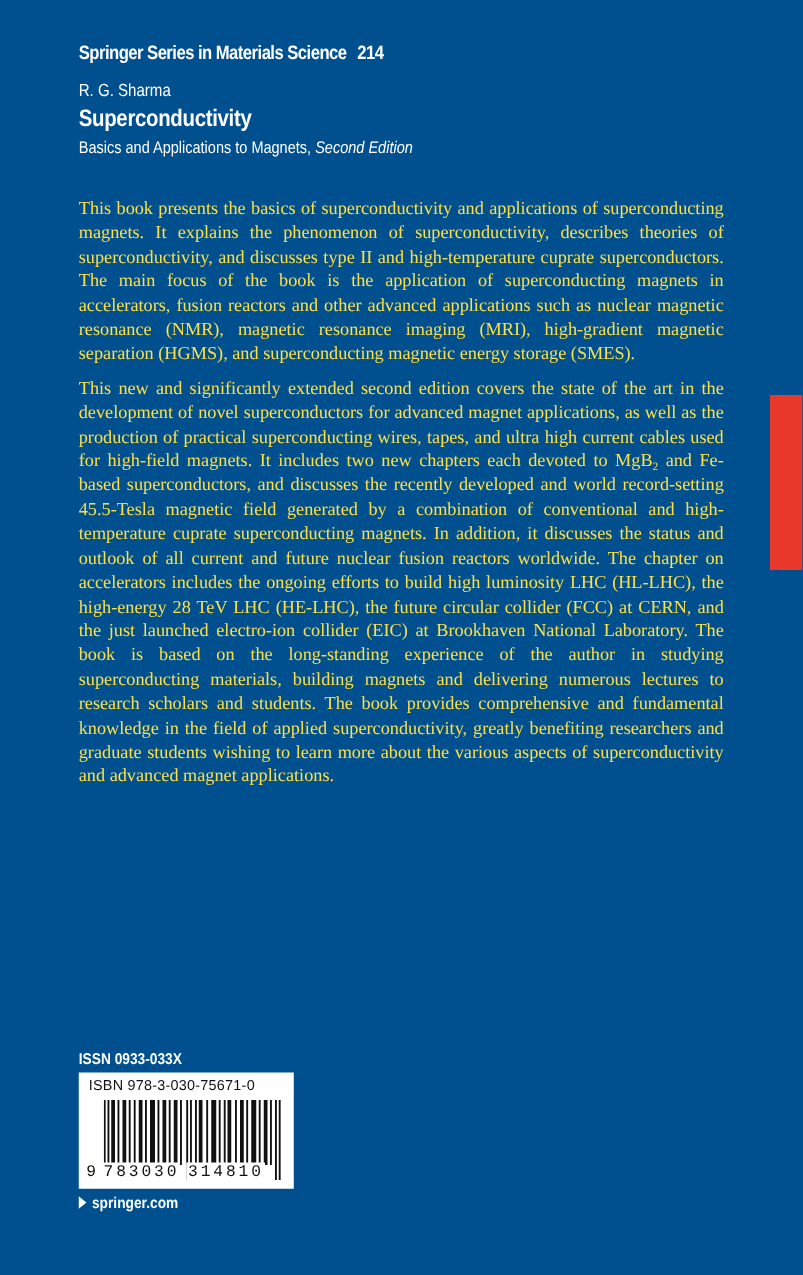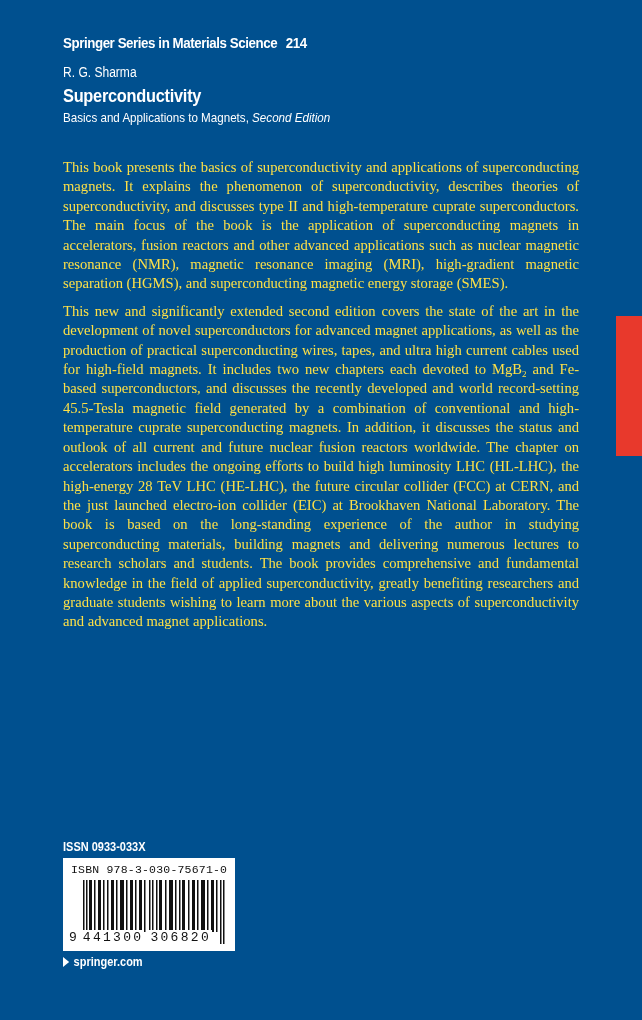--- a/index.html
+++ b/index.html
@@ -105,21 +105,21 @@
     top: 858px;
     width: 172px;
     height: 93px;
     background: #ffffff;
     color: #111;
   }
   .isbn-text {
     position: absolute;
     left: 8px;
     top: 5px;
-    font-family: Liberation Mono, monospace;
+    font-family: Liberation Sans, sans-serif;
     font-size: 11.5px;
     letter-spacing: 0.2px;
     white-space: nowrap;
   }
   .bars {
     position: absolute;
     left: 20px;
     top: 22px;
     width: 142px;
     height: 64px;
@@ -218,20 +218,20 @@
       <rect x="114" y="0" width="1.5" height="52"></rect>
       <rect x="118" y="0" width="4" height="52"></rect>
       <rect x="124" y="0" width="1.5" height="52"></rect>
       <rect x="128" y="0" width="3" height="52"></rect>
       <rect x="133" y="0" width="1.5" height="52"></rect>
       <rect x="137" y="0" width="1.5" height="64"></rect>
       <rect x="140" y="0" width="1.5" height="64"></rect>
     </g>
   </svg>
   <div class="barcode-digits">
-    <span class="first">9</span><span class="grp">441300</span><span style="display:inline-block;width:5px;"></span><span class="grp">306820</span>
+    <span class="first">9</span><span class="grp">783030</span><span style="display:inline-block;width:5px;"></span><span class="grp">314810</span>
   </div>
 </div>
 
 <div class="website">
   <span class="arrow"></span>
   <span>springer.com</span>
 </div>
 
 </body></html>

